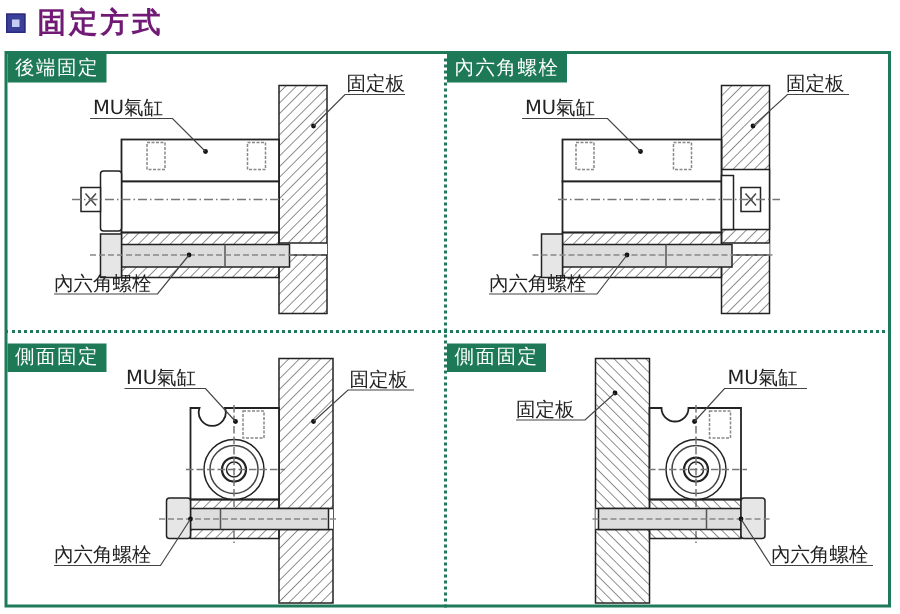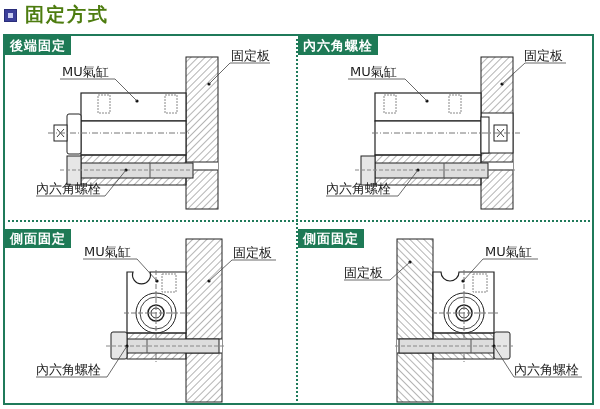--- a/index.html
+++ b/index.html
@@ -1,25 +1,25 @@
 <!DOCTYPE html>
 <html><head>
 <meta charset="utf-8">
 <style>
   html, body { margin: 0; padding: 0; background: #ffffff; }
   body { width: 600px; height: 409px; position: relative; overflow: hidden;
          font-family: "DejaVu Sans", sans-serif; }
   .title-row { position: absolute; left: 4px; top: 2px; height: 26px; display: flex; align-items: center; }
   .title-icon { width: 13px; height: 13px; background: #3b3f9a; border: 1px solid #2a2d7a; position: relative; margin-right: 8px; box-sizing: border-box; }
   .title-icon::after { content: ""; position: absolute; left: 3px; top: 3px; width: 5px; height: 5px; background: #c9cdf2; }
-  .title-text { font-size: 19px; font-weight: bold; color: #4d7c0f; letter-spacing: 2px; }
+  .title-text { font-size: 19px; font-weight: bold; color: #701a75; letter-spacing: 2px; }
   .frame { position: absolute; left: 3px; top: 34px; width: 591px; height: 371px; border: 2px solid #1f7a5a; box-sizing: border-box; }
   .vdiv { position: absolute; left: 296px; top: 34px; width: 0; height: 371px; border-left: 2px dotted #1f7a5a; }
   .hdiv { position: absolute; left: 3px; top: 220px; width: 591px; height: 0; border-top: 2px dotted #1f7a5a; }
-  .panel-tag { position: absolute; height: 19px; background: #1e7a56; color: #fff; font-size: 13px; font-weight: bold; padding: 0 5px; line-height: 19px; letter-spacing: 1px; text-align: center; }
+  .panel-tag { position: absolute; height: 19px; background: #1e7a56; color: #fff; font-size: 13px; font-weight: normal; padding: 0 5px; line-height: 19px; letter-spacing: 1px; text-align: center; }
   svg { position: absolute; left: 0; top: 0; }
   .lbl { font-family: "DejaVu Sans", sans-serif; font-size: 13px; fill: #222; }
 </style>
 </head>
 <body>
 
 <div class="title-row">
   <span class="title-icon"></span>
   <span class="title-text">固定方式</span>
 </div>

